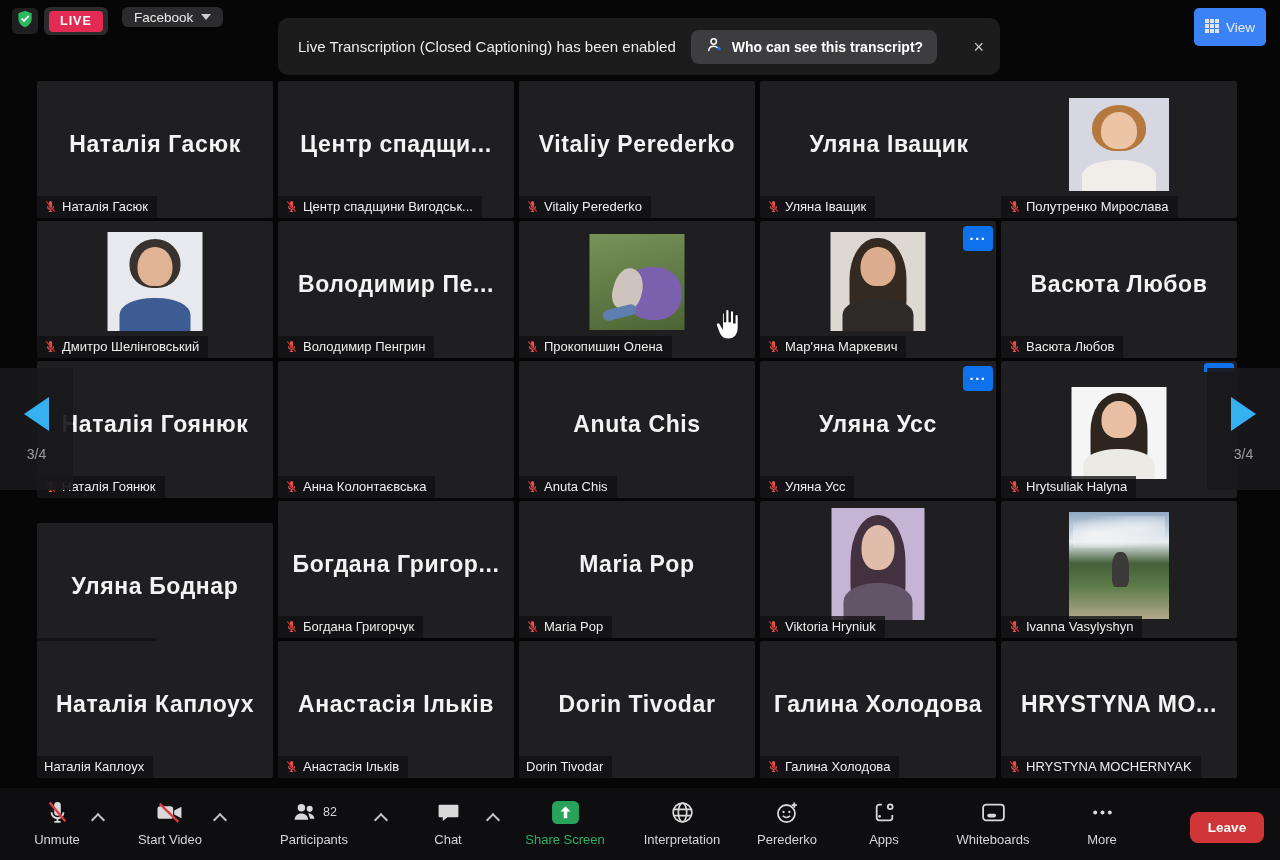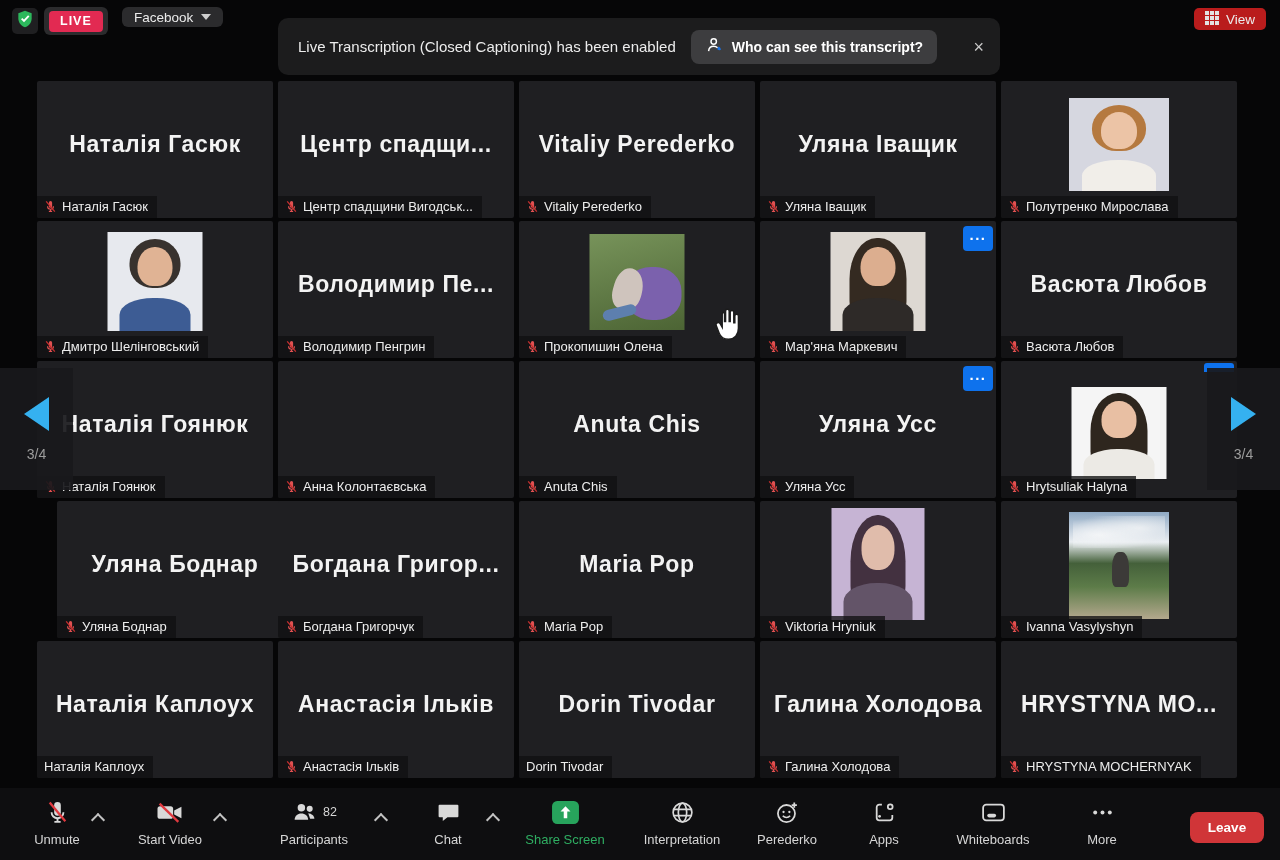--- a/index.html
+++ b/index.html
@@ -12,21 +12,21 @@
   .live-wrap{position:absolute;left:44px;top:7px;height:28px;background:#2b2b2d;border-radius:6px;
     display:flex;align-items:center;padding:0 5px;}
   .live-pill{background:#e22a52;color:#fff;font-weight:700;font-size:12.5px;letter-spacing:1px;
     border-radius:4px;padding:3px 11px 4px;}
   .fb-btn{position:absolute;left:122px;top:7px;height:20px;background:#2b2b2d;border-radius:6px;
     display:flex;align-items:center;gap:8px;padding:0 12px;color:#ececec;font-size:13.5px;}
   .caret-down{width:0;height:0;border-left:5px solid transparent;border-right:5px solid transparent;
     border-top:6px solid #cfcfcf;}
   .talking{position:absolute;left:0;right:0;top:6px;text-align:center;color:#6d6d6d;
     font-size:15px;font-weight:700;z-index:1;}
-  .view-btn{position:absolute;right:14px;top:8px;height:22px;background:#b91c1c;border-radius:5px;
+  .view-btn{position:absolute;right:14px;top:8px;height:38px;background:#3b82f6;border-radius:5px;
     display:flex;align-items:center;gap:7px;padding:0 11px;color:#ececec;font-size:13.5px;z-index:4;}
 
   
   #banner{position:absolute;left:278px;top:18px;width:722px;height:57px;background:#1c1c1d;
     border-radius:10px;display:flex;align-items:center;z-index:5;}
   .banner-msg{margin-left:20px;font-size:15px;color:#ececec;white-space:nowrap;}
   .transcript-btn{margin-left:15px;height:34px;padding:0 14px;background:#3d3d3f;border-radius:8px;
     color:#fff;font-weight:700;font-size:14px;display:flex;align-items:center;gap:8px;border:none;white-space:nowrap;}
   .close-btn{margin-left:auto;margin-right:16px;color:#c9c9c9;font-size:18px;line-height:1;cursor:default;}
 
@@ -188,21 +188,21 @@
             <svg width="13" height="13" viewBox="0 0 24 24">
               <path d="M12 14.5a3 3 0 0 0 3-3V5a3 3 0 0 0-6 0v6.5a3 3 0 0 0 3 3z" fill="#e05252"></path>
               <path d="M6.5 11.5a5.5 5.5 0 0 0 11 0" fill="none" stroke="#e05252" stroke-width="2"></path>
               <path d="M12 17v4M9 21h6" stroke="#e05252" stroke-width="2"></path>
               <line x1="4" y1="2.5" x2="20" y2="21.5" stroke="#c92f2f" stroke-width="2.4"></line>
             </svg>
           </span>
           <span>Vitaliy Perederko</span>
         </div>
       </div>
-      <div class="tile" style="left: 760px; top: 81px;">
+      <div class="tile" style="left: 760px; top: 81px; padding-left: 22px;">
         <div class="display-name">Уляна Іващик</div>
         <div class="name-label">
           <span style="display: flex;">
             <svg width="13" height="13" viewBox="0 0 24 24">
               <path d="M12 14.5a3 3 0 0 0 3-3V5a3 3 0 0 0-6 0v6.5a3 3 0 0 0 3 3z" fill="#e05252"></path>
               <path d="M6.5 11.5a5.5 5.5 0 0 0 11 0" fill="none" stroke="#e05252" stroke-width="2"></path>
               <path d="M12 17v4M9 21h6" stroke="#e05252" stroke-width="2"></path>
               <line x1="4" y1="2.5" x2="20" y2="21.5" stroke="#c92f2f" stroke-width="2.4"></line>
             </svg>
           </span>
@@ -378,21 +378,21 @@
               <path d="M12 14.5a3 3 0 0 0 3-3V5a3 3 0 0 0-6 0v6.5a3 3 0 0 0 3 3z" fill="#e05252"></path>
               <path d="M6.5 11.5a5.5 5.5 0 0 0 11 0" fill="none" stroke="#e05252" stroke-width="2"></path>
               <path d="M12 17v4M9 21h6" stroke="#e05252" stroke-width="2"></path>
               <line x1="4" y1="2.5" x2="20" y2="21.5" stroke="#c92f2f" stroke-width="2.4"></line>
             </svg>
           </span>
           <span>Hrytsuliak Halyna</span>
         </div>
         <div class="more-partial"></div>
       </div>
-      <div class="tile" style="left: 37px; top: 501px; margin-left: 20px;">
+      <div class="tile" style="left: 37px; top: 523px;">
         <div class="display-name">Уляна Боднар</div>
         <div class="name-label">
           <span style="display: flex;">
             <svg width="13" height="13" viewBox="0 0 24 24">
               <path d="M12 14.5a3 3 0 0 0 3-3V5a3 3 0 0 0-6 0v6.5a3 3 0 0 0 3 3z" fill="#e05252"></path>
               <path d="M6.5 11.5a5.5 5.5 0 0 0 11 0" fill="none" stroke="#e05252" stroke-width="2"></path>
               <path d="M12 17v4M9 21h6" stroke="#e05252" stroke-width="2"></path>
               <line x1="4" y1="2.5" x2="20" y2="21.5" stroke="#c92f2f" stroke-width="2.4"></line>
             </svg>
           </span>

